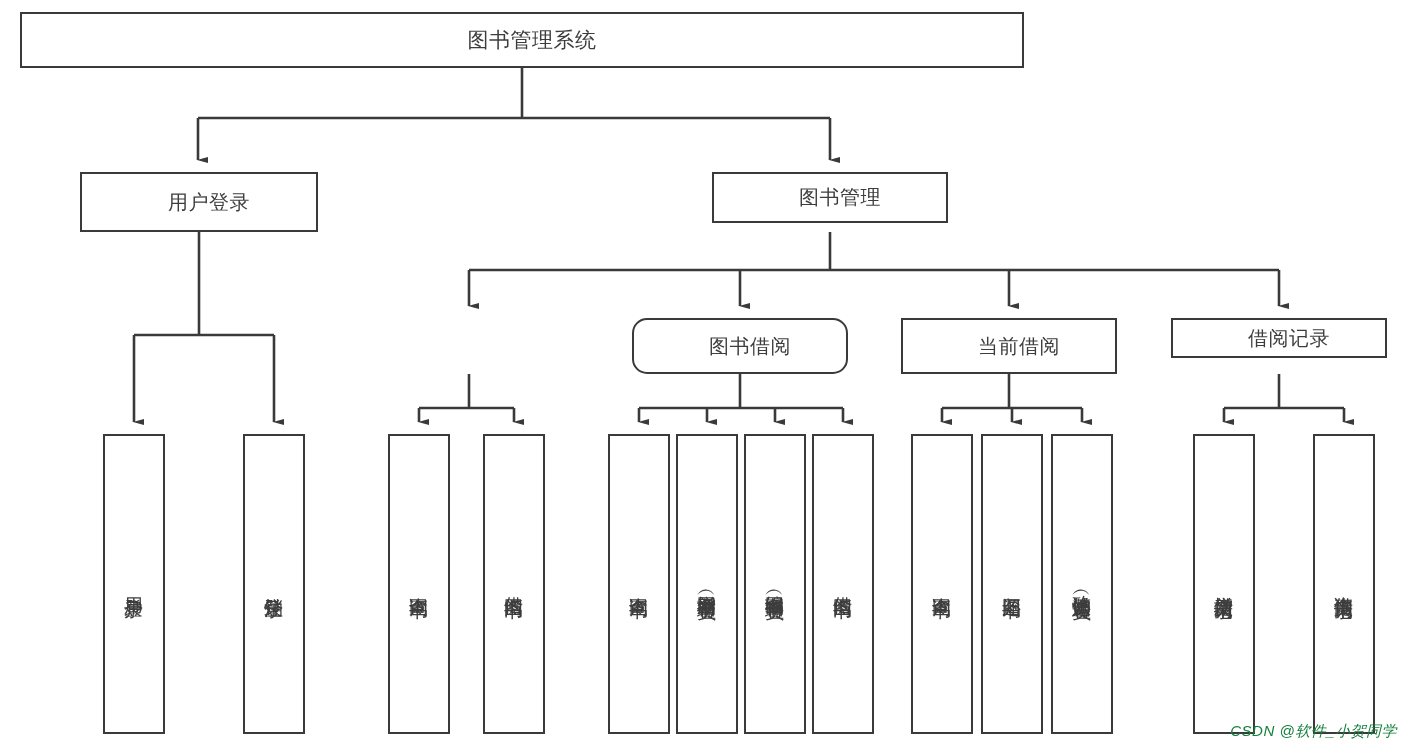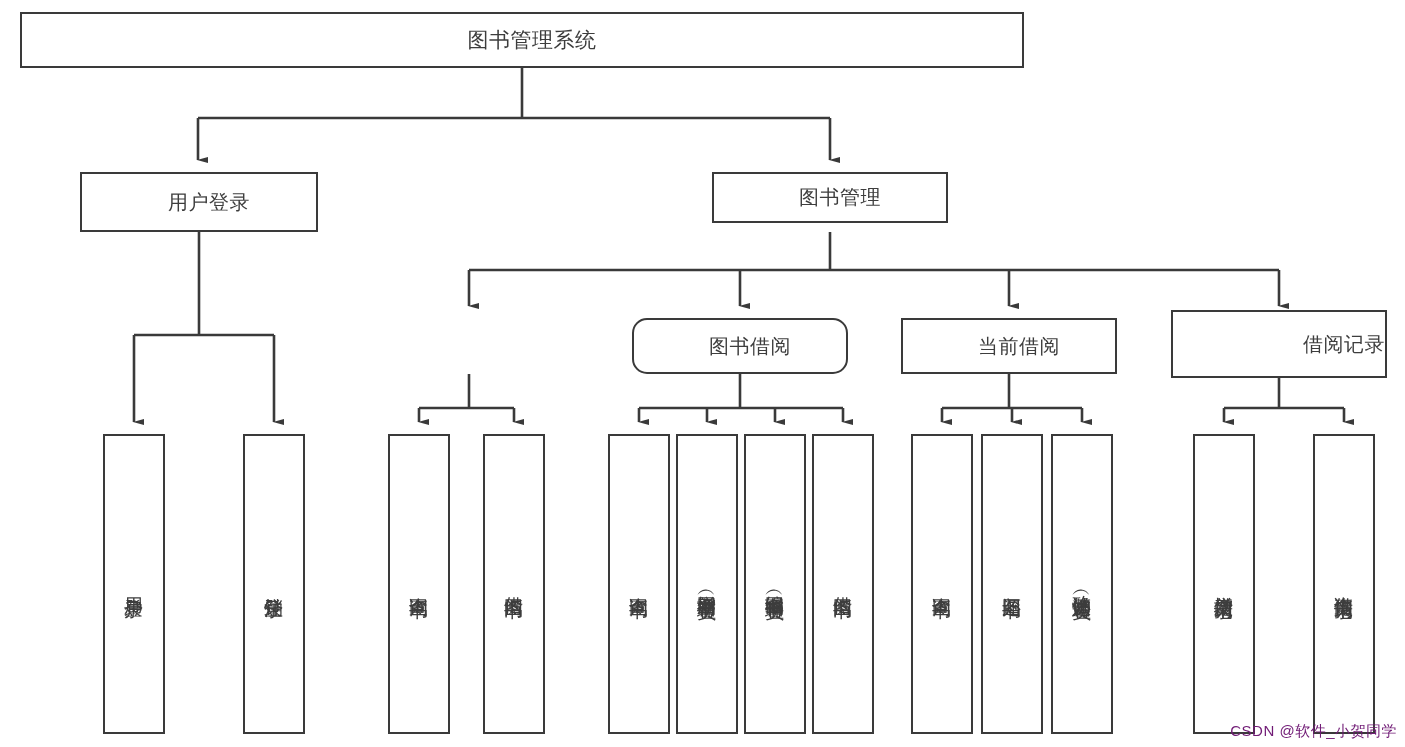--- a/index.html
+++ b/index.html
@@ -59,25 +59,26 @@
     display: block;
   }
   .node.root {
     font-size: 21px;
   }
   #watermark {
     position: absolute;
     right: 8px;
     bottom: 6px;
     font-size: 15px;
-    color: #701a75;
+    color: #15803d;
     letter-spacing: 0.5px;
     white-space: nowrap;
     z-index: 5;
     user-select: none;
+    font-style: italic;
   }
 </style>
 </head>
 <body>
 
 <div id="diagram-root">
 
   <svg id="edge-layer" viewBox="0 0 1405 747">
     <defs>
       <marker id="arrowhead" markerWidth="10" markerHeight="12" refX="3" refY="10" orient="auto" markerUnits="userSpaceOnUse">
@@ -138,21 +139,21 @@
   <div class="node horiz" style="left:712px; top:172px; width:236px; height:51px;">
     <span class="node-label">图书管理</span>
   </div>
 
   <div class="node horiz" style="left:632px; top:318px; width:216px; height:56px;border-radius:15px;">
     <span class="node-label">图书借阅</span>
   </div>
   <div class="node horiz" style="left:901px; top:318px; width:216px; height:56px;">
     <span class="node-label">当前借阅</span>
   </div>
-  <div class="node horiz" style="left:1171px; top:310px; width:216px; height:68px;justify-content:flex-end;">
+  <div class="node horiz" style="left:1171px; top:318px; width:216px; height:40px;">
     <span class="node-label">借阅记录</span>
   </div>
 
   <div class="node vert" style="left:103px; top:434px; width:62px; height:300px;">
     <span class="node-label">用户登录</span>
   </div>
   <div class="node vert" style="left:243px; top:434px; width:62px; height:300px;">
     <span class="node-label">注销登录</span>
   </div>
 

